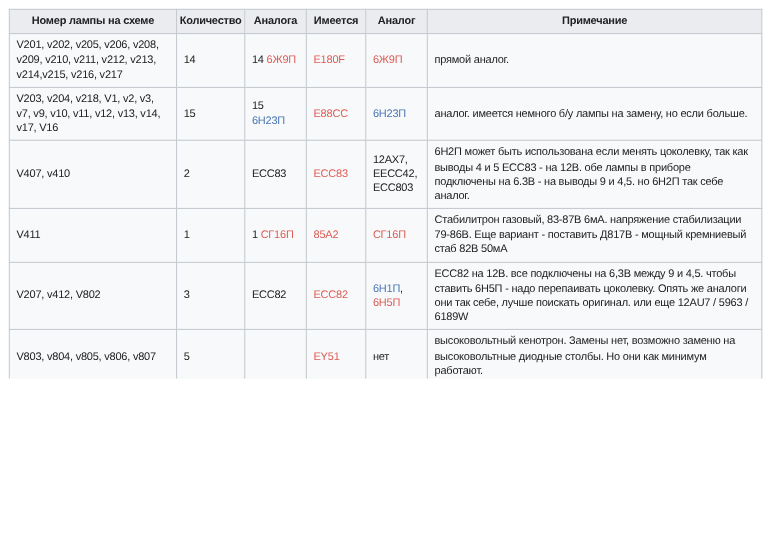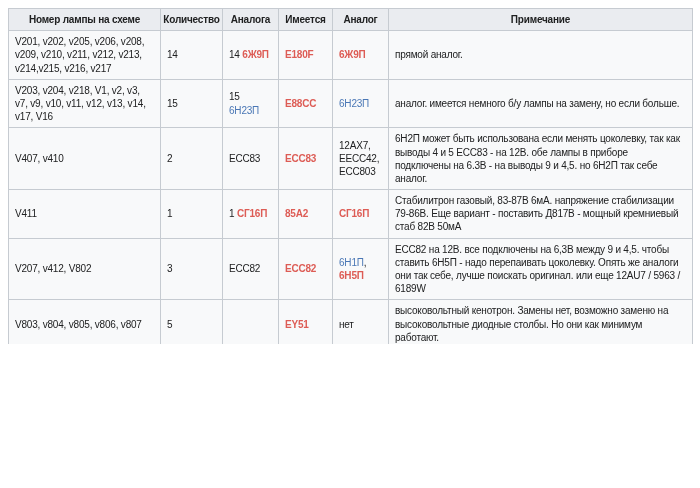--- a/index.html
+++ b/index.html
@@ -36,21 +36,21 @@
     padding: 4px 2px;
     white-space: nowrap;
     overflow: hidden;
   }
   table.tube-table td {
     background: #f8f9fa;
     text-align: left;
     padding: 4px 6px;
   }
   a.lnk { text-decoration: none; cursor: pointer; }
-  a.lnk.red  { color: #dd5c55; font-weight: bold; }
+  a.lnk.red  { color: #dd5c55; }
   a.lnk.blue { color: #4a77b5; }
   span.plain { color: #202122; }
 </style>
 </head>
 <body>
 
 <div class="page">
   <table class="tube-table">
     <colgroup>
       <col style="width:152px">

